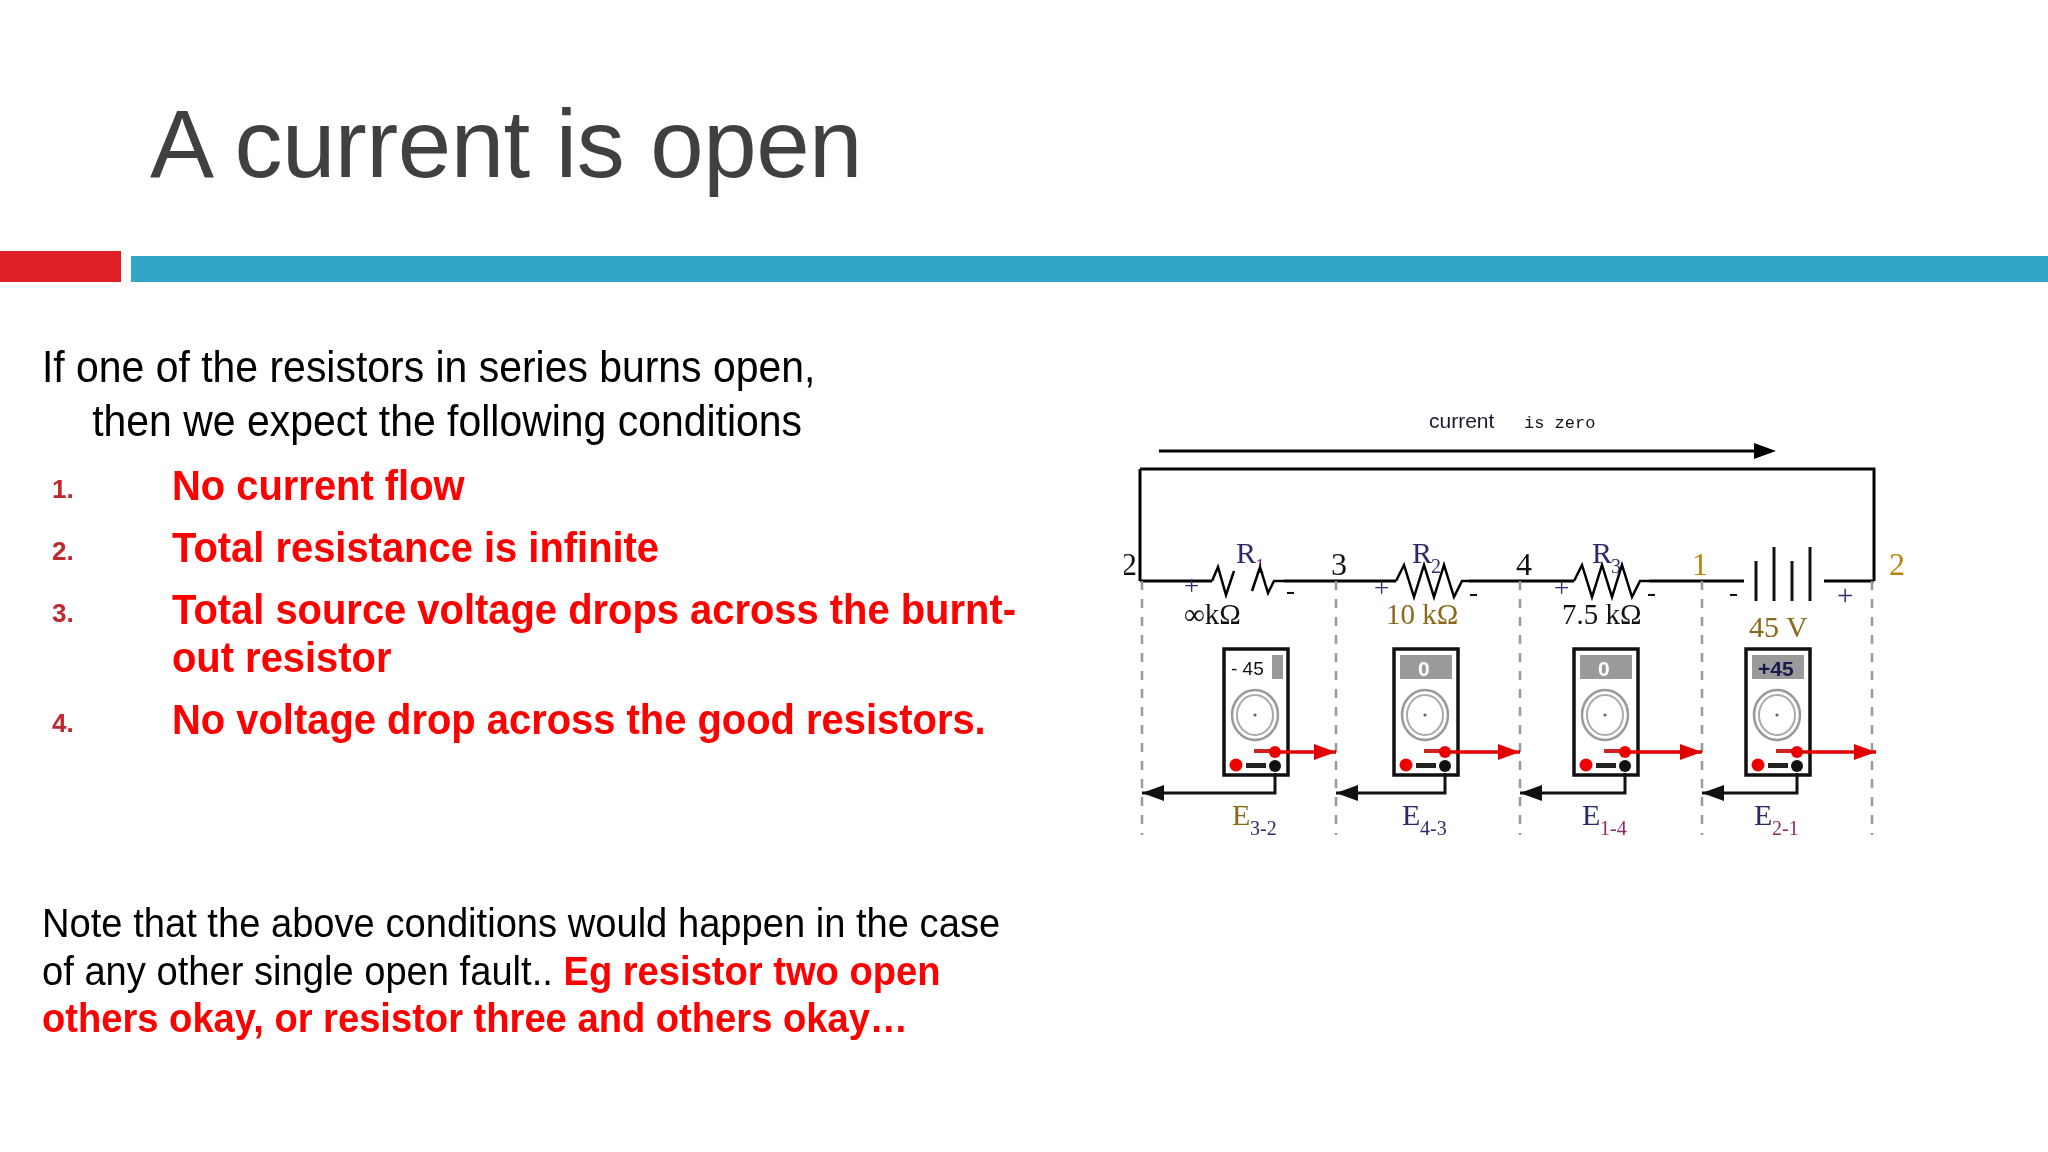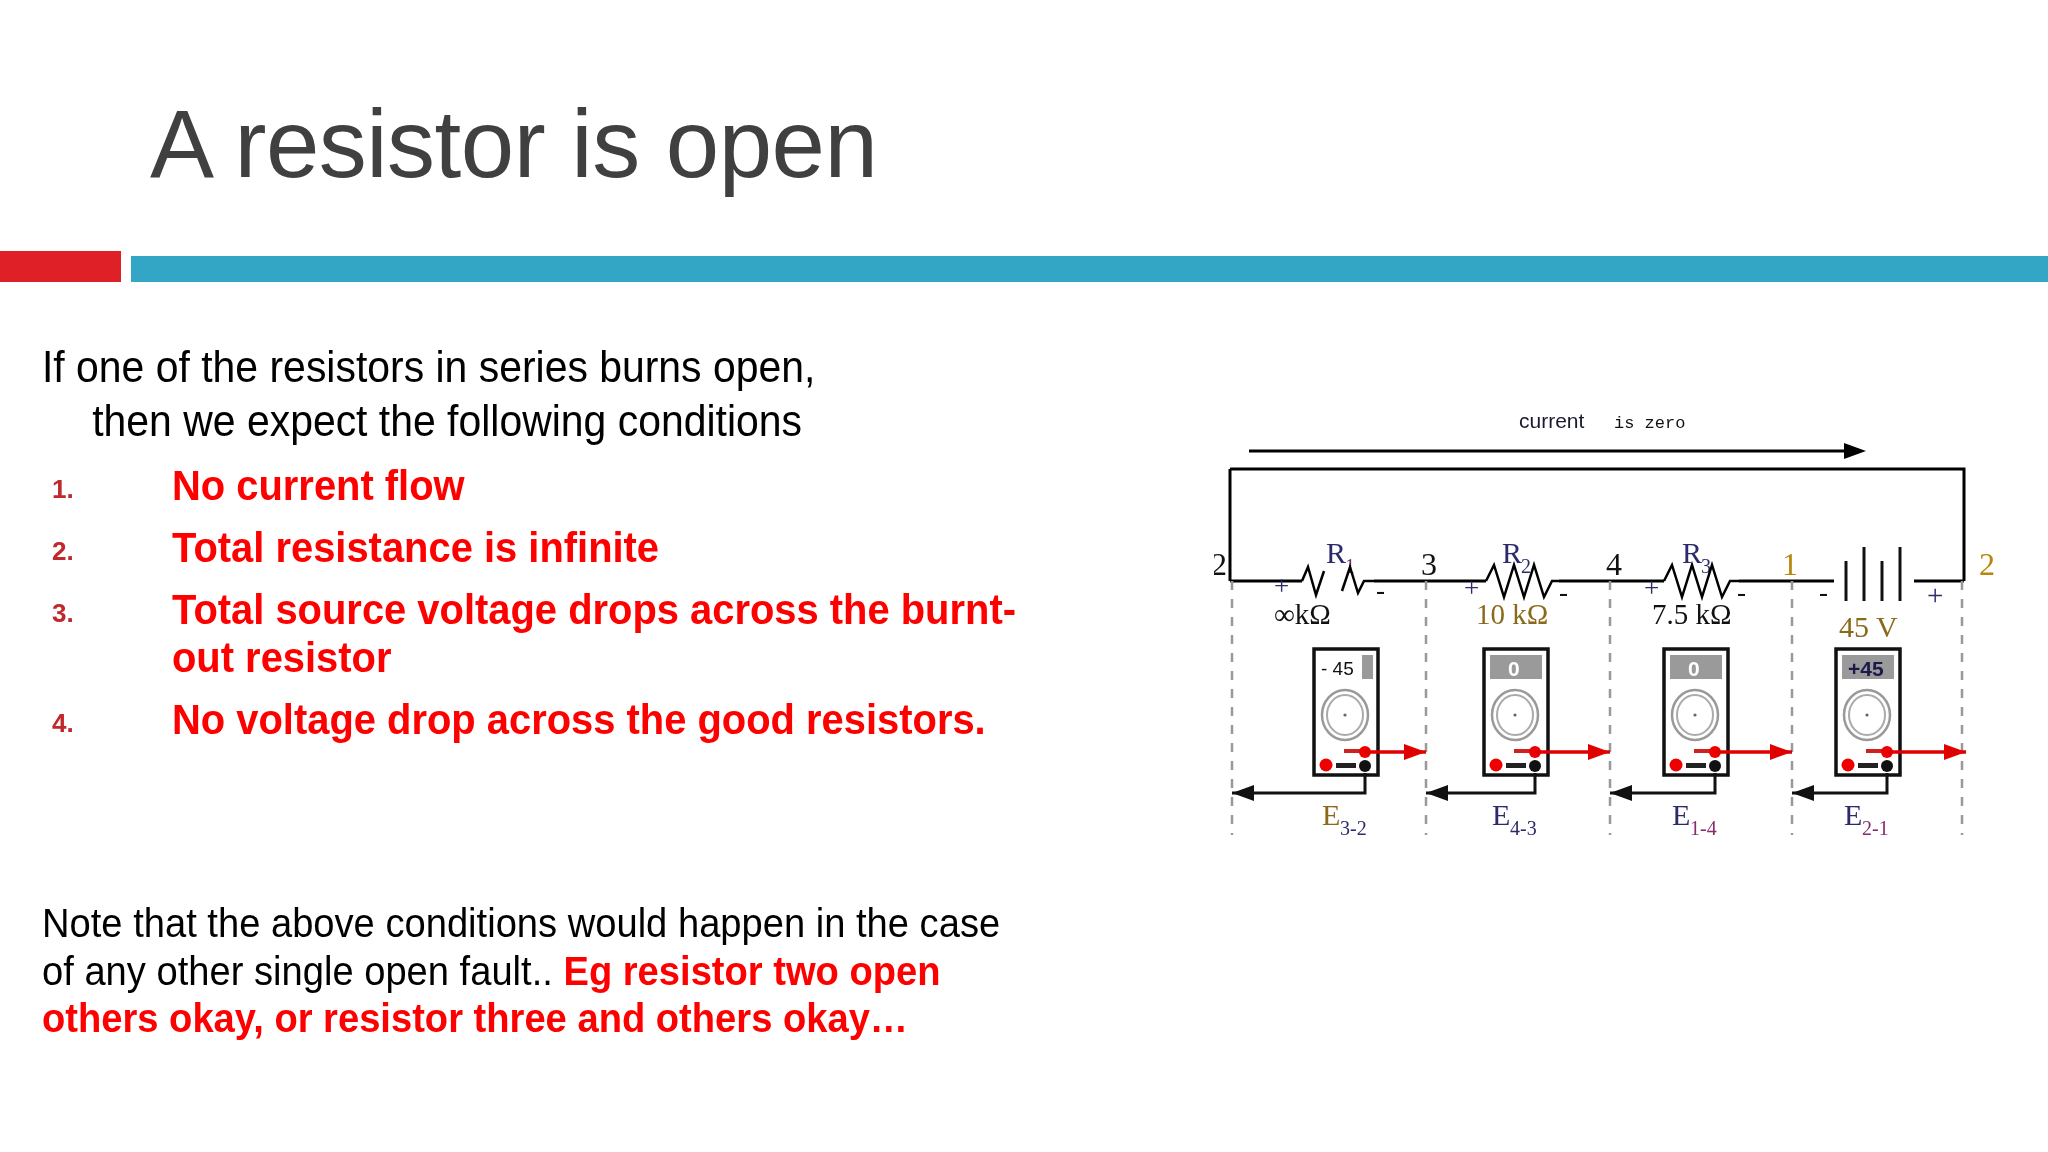--- a/index.html
+++ b/index.html
@@ -102,29 +102,29 @@
     transform-origin: left top;
   }
   #footer-note .em {
     font-weight: 700;
     color: #FF0000;
   }
 
   
   #circuit-figure {
     position: absolute;
-    left: 1214px; top: 395px;
+    left: 1124px; top: 395px;
     width: 800px; height: 450px;
   }
   #circuit-figure svg { display: block; }
 </style>
 </head>
 <body>
 
-<div id="slide-title">A resistor is open</div>
+<div id="slide-title">A current is open</div>
 
 <div id="divider-red"></div>
 <div id="divider-teal"></div>
 
 <div id="body-intro">
   <span class="line1">If one of the resistors in series burns open,</span>
   <span class="line2">then we expect the following conditions</span>
 </div>
 
 <ol id="condition-list">

